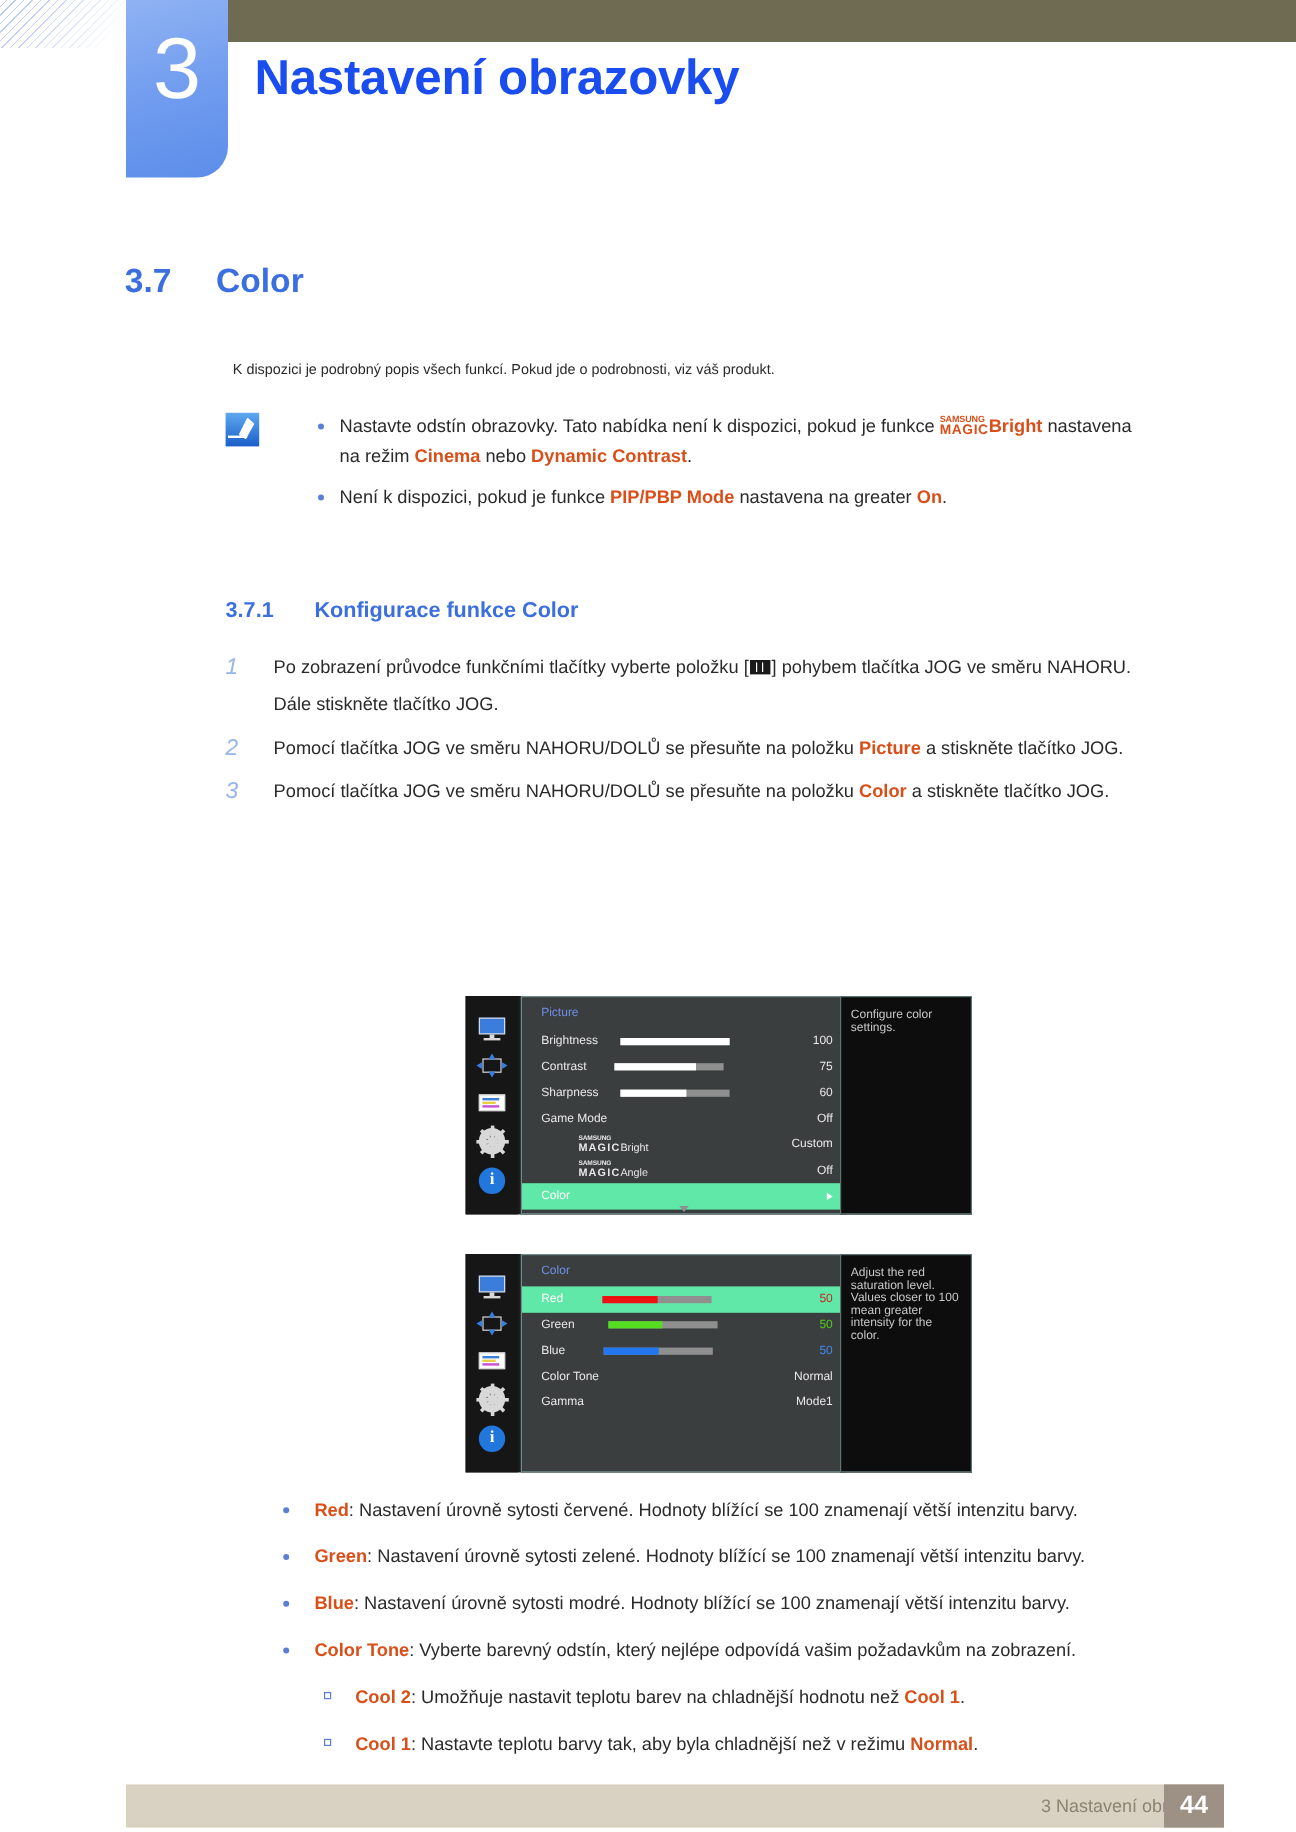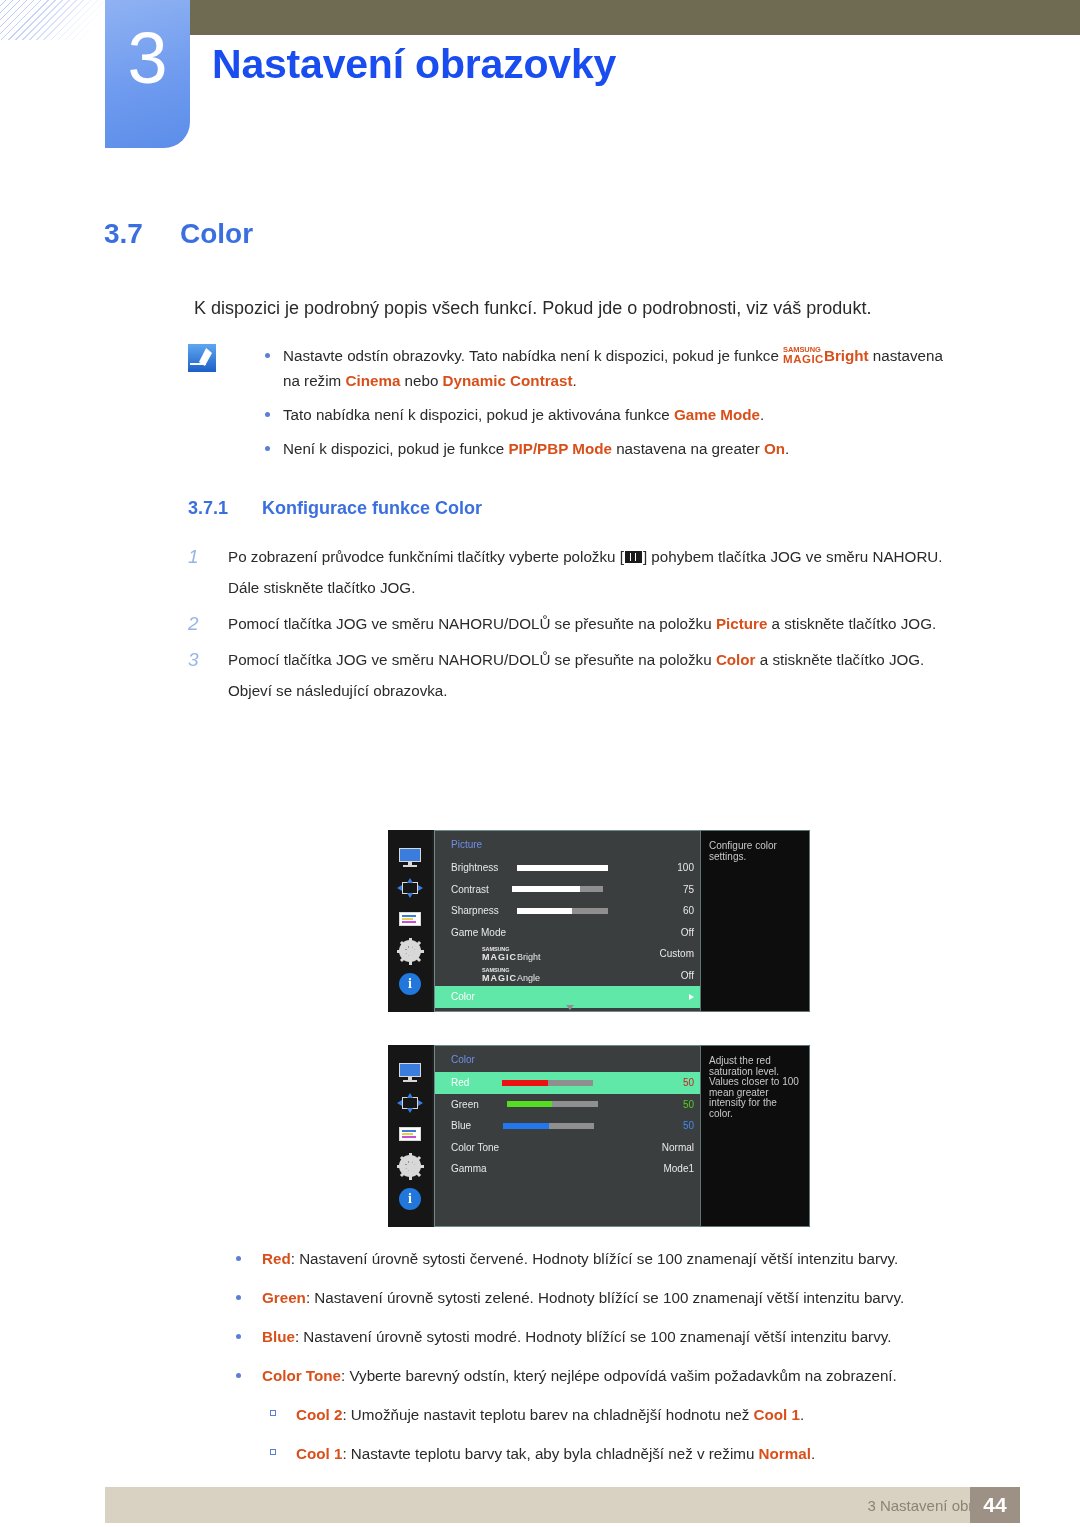--- a/index.html
+++ b/index.html
@@ -82,21 +82,21 @@
     font-size: 28px;
     font-weight: bold;
     color: #3b6fe0;
   }
 
   
   .intro {
     position: absolute;
     left: 194px; top: 297px;
     width: 780px;
-    font-size: 18px;
+    font-size: 12px;
     line-height: 22px;
     color: #2a2a2a;
   }
 
   .note-icon {
     position: absolute;
     left: 186px; top: 344px;
     width: 34px; height: 30px;
   }
   .note-icon .sq {
@@ -528,41 +528,37 @@
   <div class="sq"></div>
   <div class="pen"></div>
   <div class="line"></div>
 </div>
 
 <div class="note-list">
   <div class="note-item">
     <span class="bullet"></span><span>Nastavte odstín obrazovky. Tato nabídka není k dispozici, pokud je funkce </span><span class="magic-inline"><span class="s">SAMSUNG</span><span class="m">MAGIC</span></span><span class="magic-suffix">Bright</span><span> nastavena na režim </span><span class="kw">Cinema</span><span> nebo </span><span class="kw">Dynamic Contrast</span><span>.</span>
   </div>
   <div class="note-item">
-    <span class="bullet"></span><span>Tato nabídka není k dispozici, pokud je aktivována funkce </span><span class="kw">Game Mode</span><span>.</span>
-  </div>
-  <div class="note-item">
     <span class="bullet"></span><span>Není k dispozici, pokud je funkce </span><span class="kw">PIP/PBP Mode</span><span> nastavena na greater </span><span class="kw">On</span><span>.</span>
   </div>
 </div>
 
 <div class="sub-num">3.7.1</div>
 <div class="sub-title">Konfigurace funkce Color</div>
 
 <div class="steps">
   <div class="step">
     <span class="num">1</span><span>Po zobrazení průvodce funkčními tlačítky vyberte položku [</span><span class="menu-glyph"></span><span>] pohybem tlačítka JOG ve směru NAHORU.</span>
     <span class="sub">Dále stiskněte tlačítko JOG.</span>
   </div>
   <div class="step">
     <span class="num">2</span><span>Pomocí tlačítka JOG ve směru NAHORU/DOLŮ se přesuňte na položku </span><span class="kw">Picture</span><span> a stiskněte tlačítko JOG.</span>
   </div>
   <div class="step">
     <span class="num">3</span><span>Pomocí tlačítka JOG ve směru NAHORU/DOLŮ se přesuňte na položku </span><span class="kw">Color</span><span> a stiskněte tlačítko JOG.</span>
-    <span class="sub">Objeví se následující obrazovka.</span>
   </div>
 </div>
 
 <div class="osd" style="left:388px; top:830px; width:422px; height:182px;">
 
   <div class="osd-left">
     <div class="ico ico-monitor">
         <div class="scr"></div>
         <div class="stand"></div>
         <div class="base"></div>

